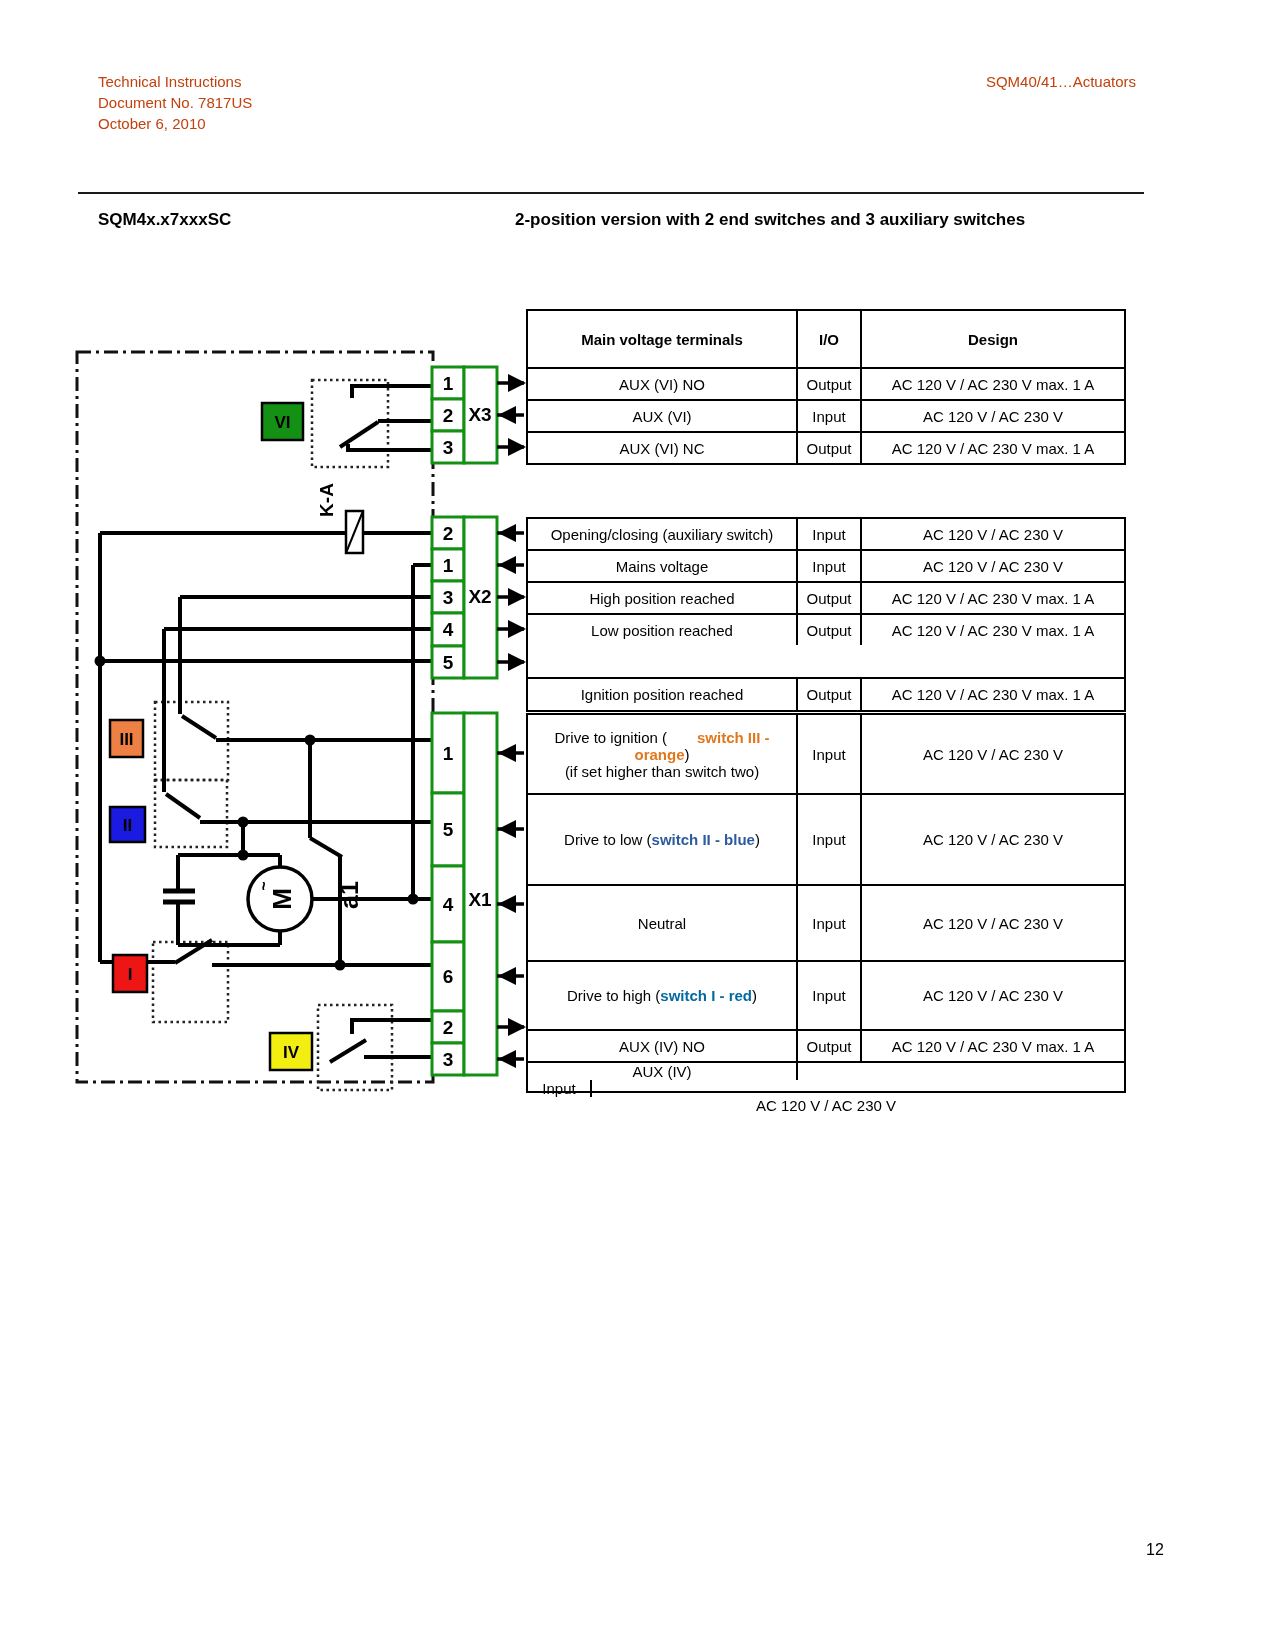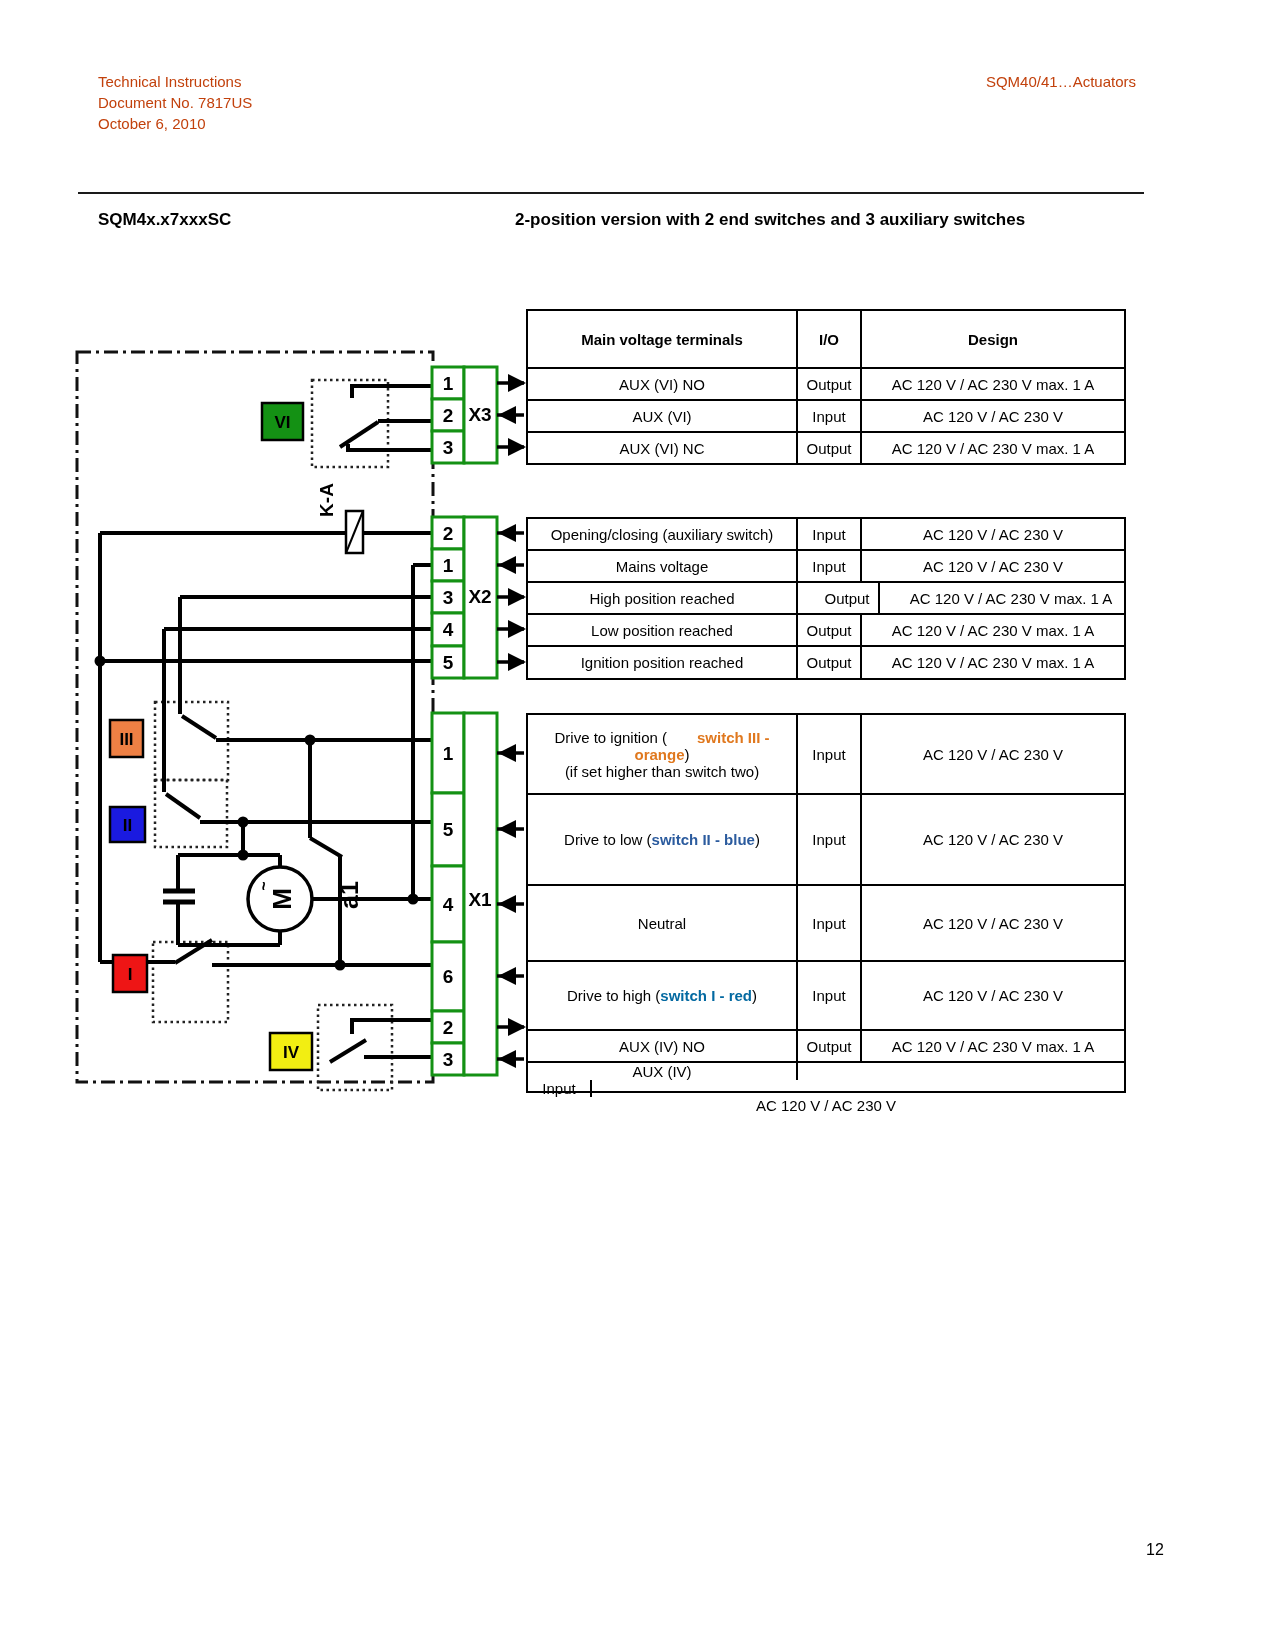--- a/index.html
+++ b/index.html
@@ -264,31 +264,31 @@
     <div class="trow" style="height:30px;">
       <div class="c c1">Opening/closing (auxiliary switch)</div>
       <div class="c c2">Input</div>
       <div class="c c3">AC 120 V / AC 230 V</div>
     </div>
     <div class="trow" style="height:32px;">
       <div class="c c1">Mains voltage</div>
       <div class="c c2">Input</div>
       <div class="c c3">AC 120 V / AC 230 V</div>
     </div>
-    <div class="trow" style="height:32px;gap:18px;">
+    <div class="trow" style="height:32px;">
       <div class="c c1">High position reached</div>
       <div class="c c2">Output</div>
       <div class="c c3">AC 120 V / AC 230 V max. 1 A</div>
     </div>
     <div class="trow" style="height:32px;">
       <div class="c c1">Low position reached</div>
       <div class="c c2">Output</div>
       <div class="c c3">AC 120 V / AC 230 V max. 1 A</div>
     </div>
-    <div class="trow" style="height:33px;">
+    <div class="trow" style="height:33px;margin-top:32px;">
       <div class="c c1">Ignition position reached</div>
       <div class="c c2">Output</div>
       <div class="c c3">AC 120 V / AC 230 V max. 1 A</div>
     </div>
   </div>
 
   <div class="tbl" style="top:713px;">
     <div class="trow" style="height:78px;">
       <div class="c c1">
         <div>

